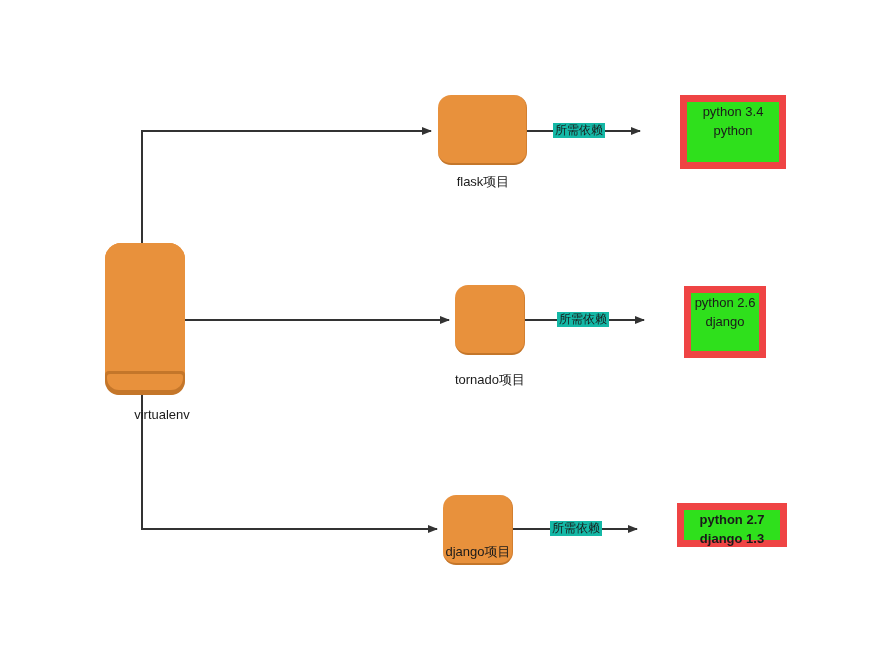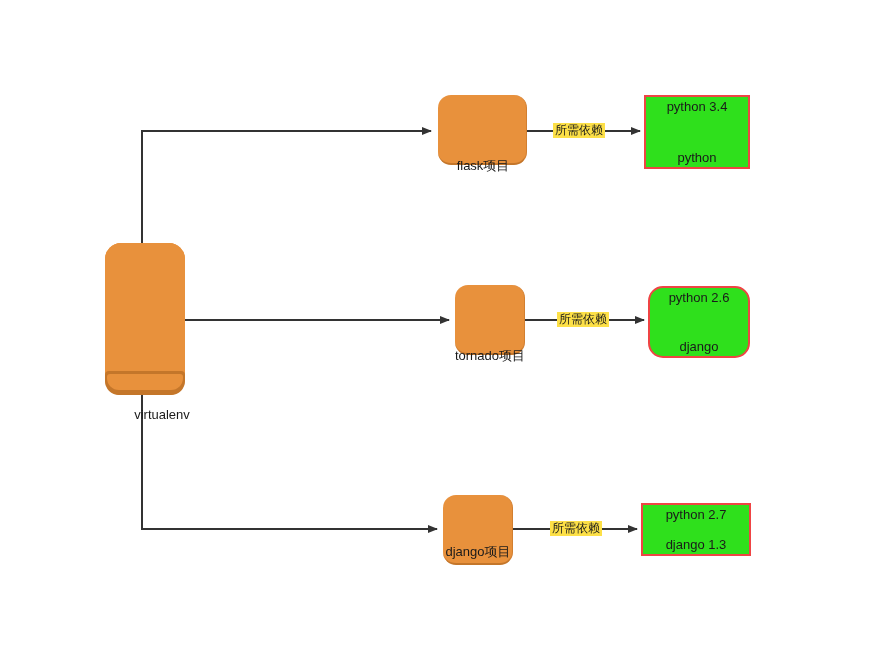--- a/index.html
+++ b/index.html
@@ -71,30 +71,31 @@
     border-radius: 13px;
     box-sizing: border-box;
     border-bottom: 2px solid #c4762a;
     border-right: 1px solid #d27f30;
   }
 
   
   .dep-box {
     position: absolute;
     background: #2fe01c;
-    border: 2px solid #ef4444;
+    border: 7px solid #ef4444;
     box-sizing: border-box;
     display: flex;
     flex-direction: column;
     align-items: center;
-    justify-content: space-between;
+    justify-content: flex-start;
     color: #1a1a1a;
     font-size: 13px;
     line-height: 19px;
     text-align: center;
+    margin-left: 36px;
   }
   .dep-box span {
     display: block;
     white-space: nowrap;
   }
 
   
   .node-label {
     position: absolute;
     font-size: 13px;
@@ -102,21 +103,21 @@
     color: #1a1a1a;
     white-space: nowrap;
     text-align: center;
   }
   .edge-label {
     position: absolute;
     font-size: 12px;
     line-height: 15px;
     color: #1a1a1a;
     white-space: nowrap;
-    background: #fde047;
+    background: #14b8a6;
     padding: 0 2px;
     text-align: left;
     font-family: Liberation Serif, serif;
   }
 </style>
 </head>
 <body>
 
 <div id="canvas">
 
@@ -141,36 +142,36 @@
   </svg>
 
   <div class="root-node">
     <div class="root-face"></div>
     <div class="root-base"></div>
     <div class="root-lip"></div>
   </div>
   <div class="node-label" style="left:112px; top:407px; width:100px;">virtualenv</div>
 
   <div class="proj-node" style="left:438px; top:95px; width:89px; height:70px;"></div>
-  <div class="node-label" style="left:423px; top:158px; width:120px;">flask项目</div>
+  <div class="node-label" style="left:423px; top:174px; width:120px;">flask项目</div>
   <div class="edge-label" style="left:553px; top:123px;">所需依赖</div>
   <div class="dep-box" style="left:644px; top:95px; width:106px; height:74px;">
     <span>python 3.4</span>
     <span>python</span>
   </div>
 
   <div class="proj-node" style="left:455px; top:285px; width:70px; height:70px;"></div>
-  <div class="node-label" style="left:430px; top:348px; width:120px;">tornado项目</div>
+  <div class="node-label" style="left:430px; top:372px; width:120px;">tornado项目</div>
   <div class="edge-label" style="left:557px; top:312px;">所需依赖</div>
-  <div class="dep-box" style="left:648px; top:286px; width:102px; height:72px;border-radius:15px;">
+  <div class="dep-box" style="left:648px; top:286px; width:82px; height:72px;">
     <span>python 2.6</span>
     <span>django</span>
   </div>
 
   <div class="proj-node" style="left:443px; top:495px; width:70px; height:70px;"></div>
   <div class="node-label" style="left:418px; top:544px; width:120px;">django项目</div>
   <div class="edge-label" style="left:550px; top:521px;">所需依赖</div>
-  <div class="dep-box" style="left:641px; top:503px; width:110px; height:53px;">
+  <div class="dep-box" style="left:641px; top:503px; width:110px; height:44px;font-weight:bold;">
     <span>python 2.7</span>
     <span>django 1.3</span>
   </div>
 
 </div>
 
 </body></html>

